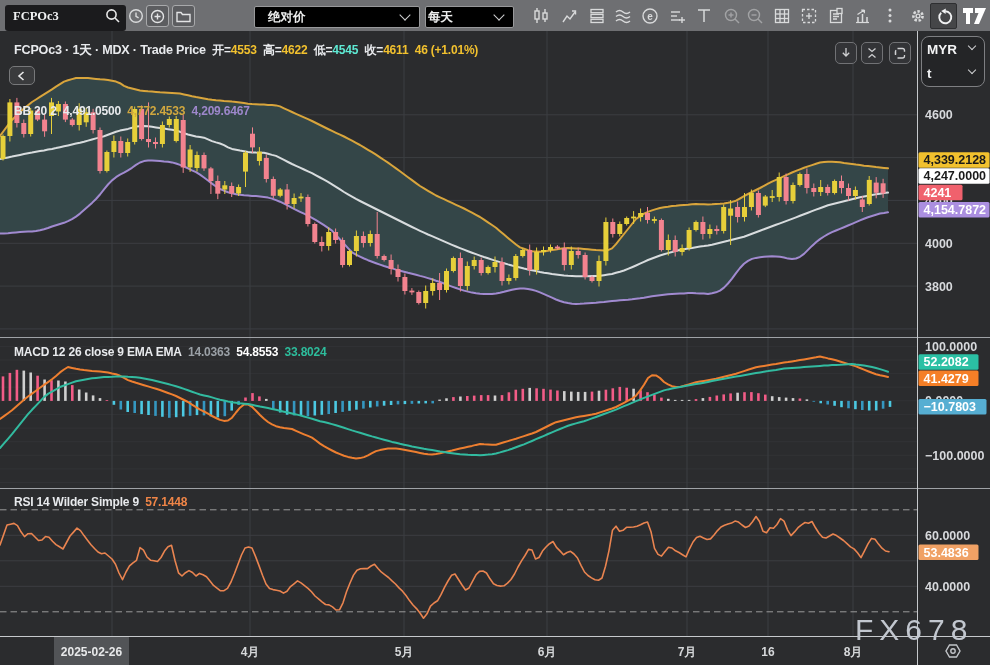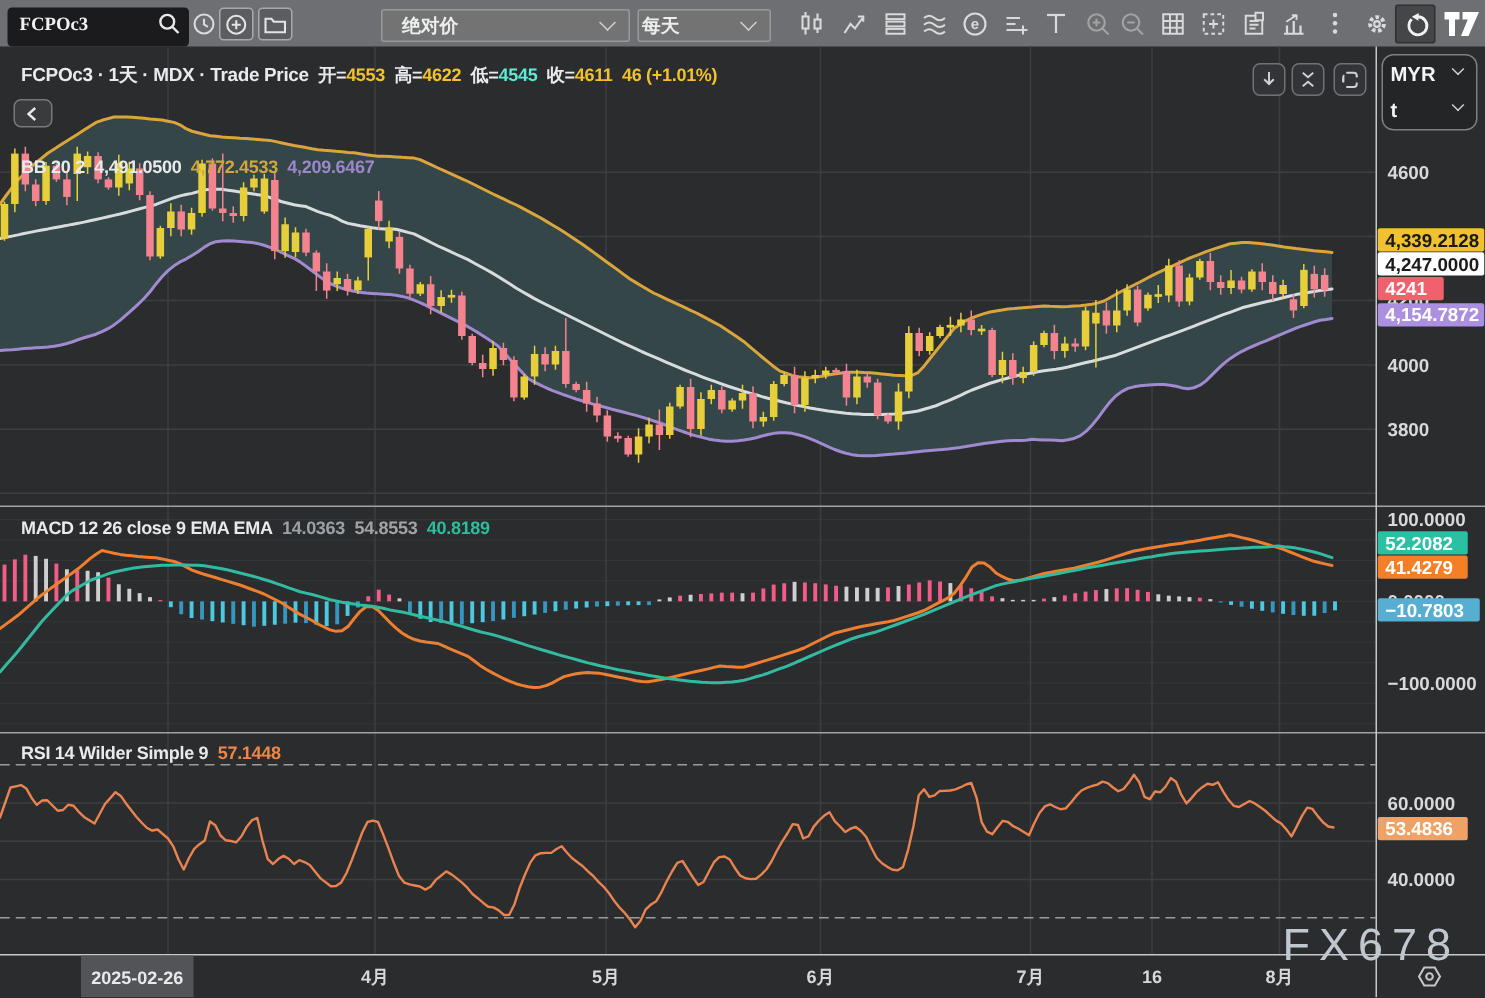--- a/index.html
+++ b/index.html
@@ -1,20 +1,20 @@
 <!DOCTYPE html>
 <html><head><meta charset="utf-8"><style>
 html,body{margin:0;padding:0;background:#2b2c2e;}
 *{box-sizing:border-box;font-family:"Liberation Sans",sans-serif;}
 #app{position:relative;width:990px;height:665px;overflow:hidden;background:#2b2c2e;}
 #chartsvg{position:absolute;left:0;top:0;}
 .abs{position:absolute;}
 .leg{font-size:12px;font-weight:700;color:#e8eaed;white-space:nowrap;letter-spacing:-0.2px;}
 .ybox{border:1.5px solid #a8a9ab;border-radius:3px;background:#5c5d60;display:flex;align-items:center;justify-content:center;}
-.sel{border:1px solid #98999b;border-radius:2px;background:#737373;color:#eceded;font-size:12.5px;font-weight:700;display:flex;align-items:center;}
+.sel{border:1px solid #98999b;border-radius:2px;background:#000000;color:#eceded;font-size:12.5px;font-weight:700;display:flex;align-items:center;}
 .chev{width:8px;height:8px;border-right:1.6px solid #cfd0d2;border-bottom:1.6px solid #cfd0d2;transform:rotate(45deg);margin-top:-4px;}
 .cbtn{border:1.3px solid #717275;border-radius:5px;background:#333437;}
 </style></head><body>
 <div id="app">
 <svg id="chartsvg" width="990" height="665" viewBox="0 0 990 665" xmlns="http://www.w3.org/2000/svg" font-family="Liberation Sans, sans-serif">
       <rect width="990" height="665" fill="#2b2c2e"></rect>
       <rect x="0" y="0" width="990" height="31" fill="#6e6f72"></rect>
       <line x1="112" y1="31" x2="112" y2="636.5" stroke="#3c3e42" stroke-width="1"></line>
       <line x1="250" y1="31" x2="250" y2="636.5" stroke="#3c3e42" stroke-width="1"></line>
       <line x1="404" y1="31" x2="404" y2="636.5" stroke="#3c3e42" stroke-width="1"></line>
@@ -650,14 +650,14 @@
 <span class="chev abs" style="left:969px;top:47px;width:6px;height:6px;"></span>
 <div class="abs" style="left:927px;top:66px;font-size:13.5px;font-weight:700;color:#f3f4f5;">t</div>
 <span class="chev abs" style="left:969px;top:71px;width:6px;height:6px;"></span>
 
 <div class="leg abs" style="left:14px;top:42px;"><span style="font-size:12.6px">FCPOc3 · 1天 · MDX · Trade Price</span>&nbsp; 开=<span style="color:#f2c12e">4553</span>&nbsp;&nbsp;高=<span style="color:#f2c12e">4622</span>&nbsp;&nbsp;低=<span style="color:#5eead4">4545</span>&nbsp;&nbsp;收=<span style="color:#f2c12e">4611</span>&nbsp;&nbsp;<span style="color:#f2c12e">46 (+1.01%)</span></div>
 <div class="abs" style="left:9px;top:66px;width:26px;height:19px;background:#3a3b3d;border:1px solid #77787a;border-radius:5px;"></div>
 <svg class="abs" style="left:17px;top:71px" width="9" height="10" viewBox="0 0 9 10">
       <path d="M6.5 1L2 5l4.5 4" fill="none" stroke="#e8e9ea" stroke-width="1.6"></path>
     </svg>
 <div class="leg abs" style="left:14px;top:88px;margin-top:16px;">BB 20 2&nbsp;&nbsp;4,491.0500&nbsp;&nbsp;<span style="color:#d0a73f">4,772.4533</span>&nbsp;&nbsp;<span style="color:#9d87cb">4,209.6467</span></div>
-<div class="leg abs" style="left:14px;top:345px;">MACD 12 26 close 9 EMA EMA&nbsp;&nbsp;<span style="color:#9aa0a6">14.0363</span>&nbsp;&nbsp;<span style="color:#a3a3a3">54.8553</span>&nbsp;&nbsp;<span style="color:#2dbd9c">40.8189</span></div>
+<div class="leg abs" style="left:14px;top:345px;">MACD 12 26 close 9 EMA EMA&nbsp;&nbsp;<span style="color:#9aa0a6">14.0363</span>&nbsp;&nbsp;<span style="color:#ffffff">54.8553</span>&nbsp;&nbsp;<span style="color:#2dbd9c">33.8024</span></div>
 <div class="leg abs" style="left:14px;top:495px;">RSI 14 Wilder Simple 9&nbsp;&nbsp;<span style="color:#ef8547">57.1448</span></div>
 </div>
 </body></html>

